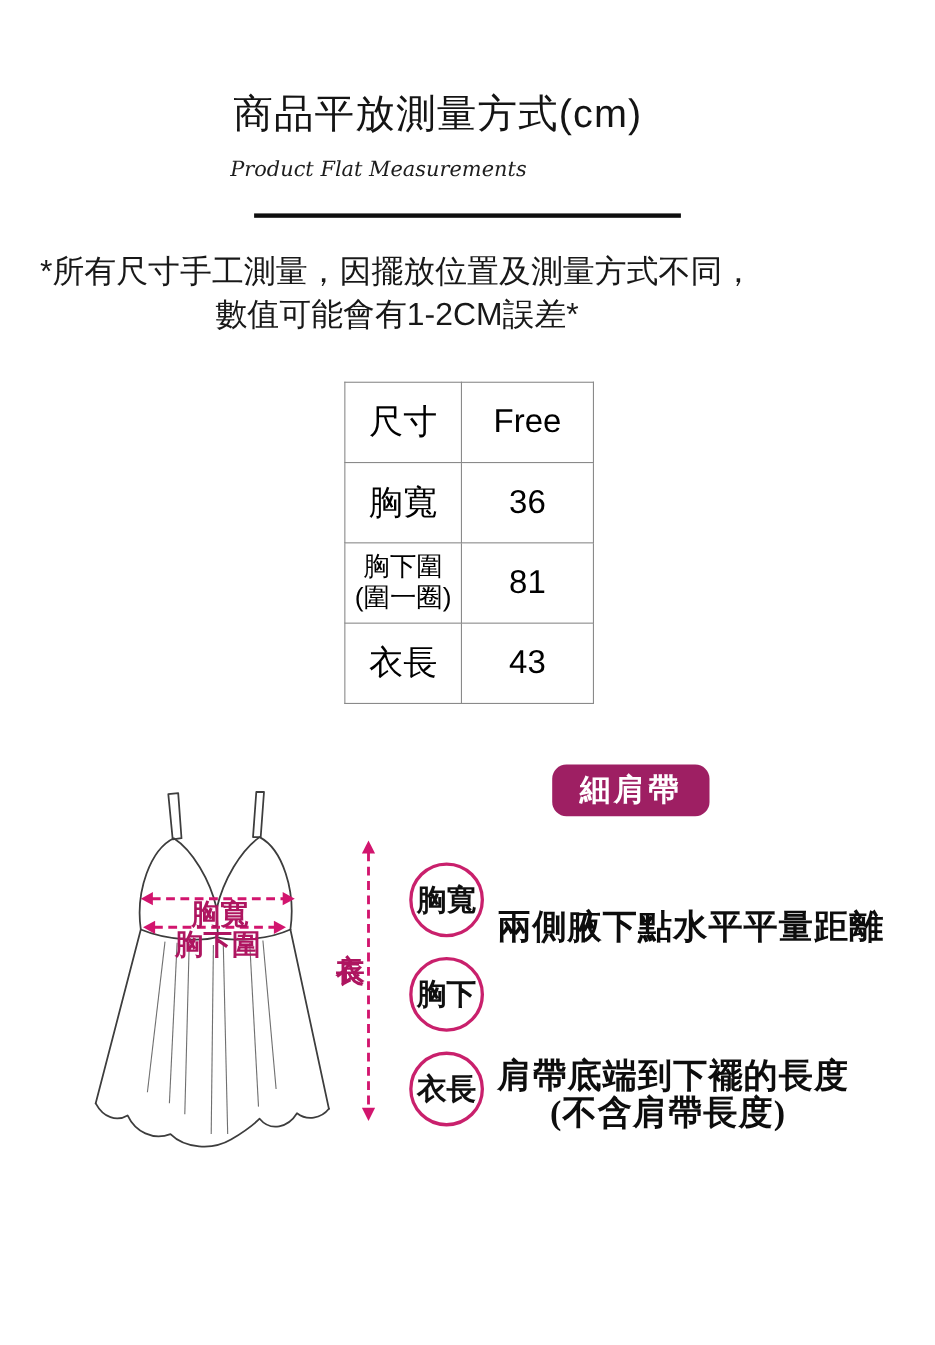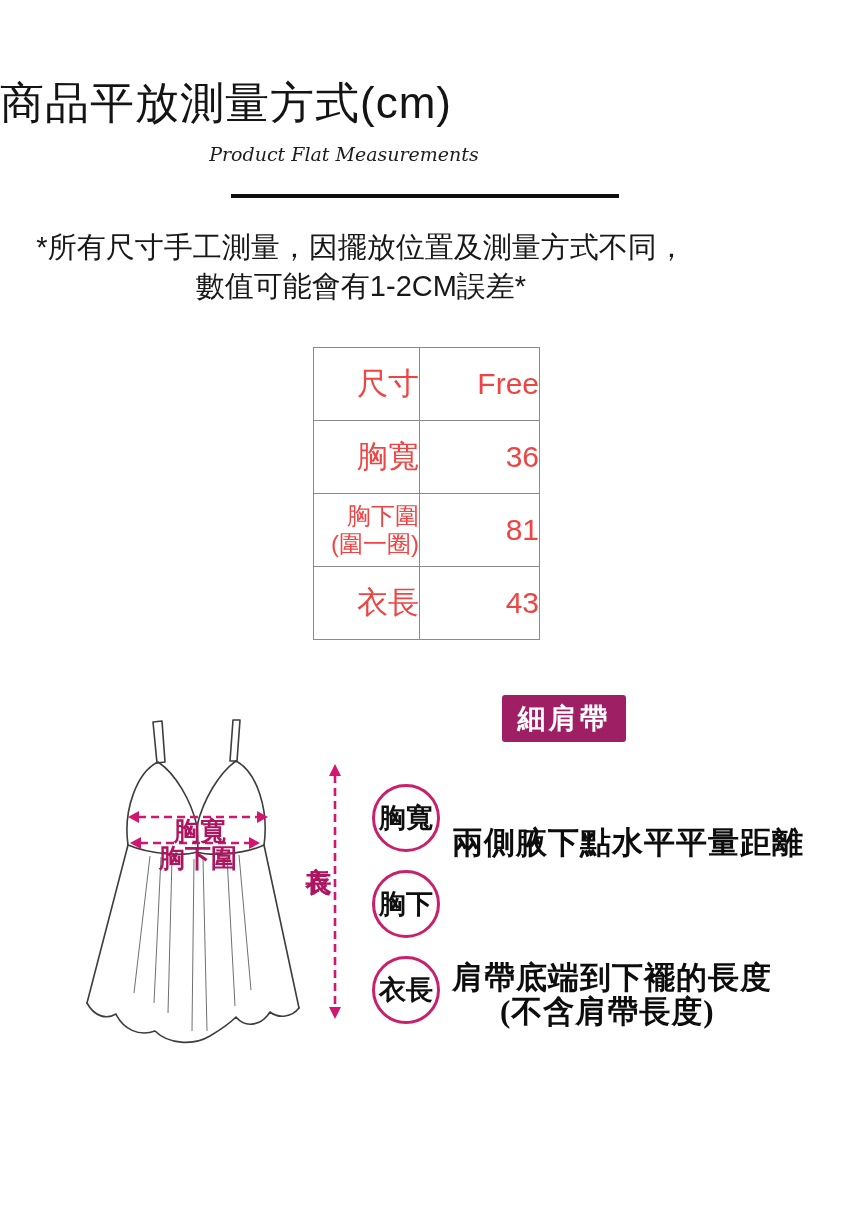--- a/index.html
+++ b/index.html
@@ -10,21 +10,22 @@
     background: #ffffff;
     overflow: hidden;
     font-family: "Liberation Sans", sans-serif;
     color: #1a1a1a;
   }
   .abs { position: absolute; }
 
   
   .page-title {
     top: 78px; left: 0; width: 796px;
-    font-size: 44px; line-height: 50px;
+    text-align: center;
+    font-size: 36px; line-height: 50px;
     letter-spacing: 1px;
     color: #141414;
     font-family: "Liberation Sans", sans-serif;
   }
   .page-subtitle {
     top: 142px; left: 0; width: 688px;
     text-align: center;
     font-size: 19px; line-height: 24px;
     font-style: italic;
     font-family: "DejaVu Serif", serif;
@@ -45,33 +46,33 @@
 
   
   table.size-table {
     position: absolute;
     top: 347px; left: 313px;
     border-collapse: collapse;
     background: #ffffff;
   }
   table.size-table td {
     border: 1px solid #8a8a8a;
-    text-align: right;
+    text-align: center;
     vertical-align: middle;
     padding: 0;
-    color: #ef4444;
+    color: #000000;
   }
   td.c-label { width: 105px; height: 72px; font-size: 31px; }
   td.c-value { width: 119px; height: 72px; font-size: 30px; }
   .cell-two-line { font-size: 24px; line-height: 28px; display: block; }
 
   
   .style-badge {
-    top: 695px; left: 502px; width: 124px; height: 47px;
-    border-radius: 3px;
+    top: 695px; left: 502px; width: 143px; height: 47px;
+    border-radius: 13px;
     text-align: center;
     line-height: 47px;
     font-size: 28px;
     font-weight: bold;
     letter-spacing: 3px;
     color: #ffffff;
     font-family: "Liberation Serif", serif;
   }
 
   

